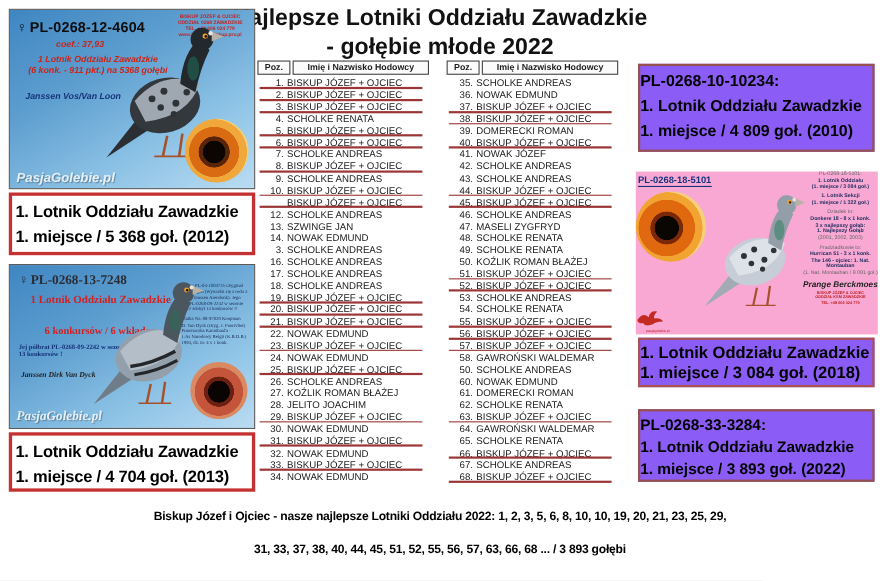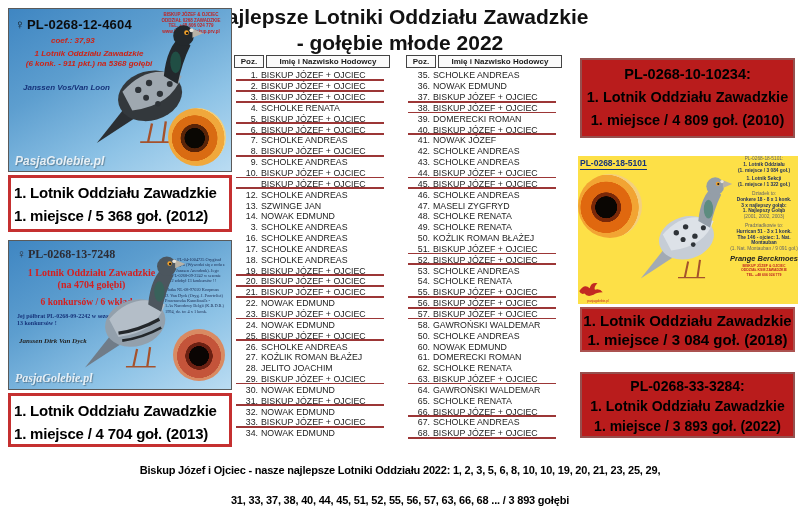--- a/index.html
+++ b/index.html
@@ -57,27 +57,27 @@
       justify-content:center;box-sizing:border-box;}
   .th.posh{width:30px;}
   .th.namh{width:124px;margin-left:2px;}
   .tbody{margin-top:2px;}
   .trow{position:relative;height:10.85px;display:flex;align-items:center;}
   .trow .pos{width:24px;text-align:right;padding-right:3px;flex:none;}
   .trow .name{white-space:nowrap;}
   .trow.hl::after{content:"";position:absolute;left:2px;right:8px;bottom:0;height:1.8px;background:#9c3636;}
 
   
-  .rbox{left:580px;width:215px;background:#b91c1c;border:2px solid #96504e;box-sizing:border-box;
-        text-align:center;font-weight:bold;color:#000;}
+  .rbox{left:580px;width:215px;background:#8b5cf6;border:2px solid #96504e;box-sizing:border-box;
+        font-weight:bold;color:#000;}
   .boxA{top:58px;height:80px;font-size:14.5px;line-height:23px;padding-top:3px;}
   .cap3{top:307px;height:45px;font-size:15px;line-height:19px;padding-top:2px;border-color:#ab5250;}
   .boxB{top:372px;height:66px;font-size:14px;line-height:20px;padding-top:2px;}
 
-  .card3{left:578px;top:156px;width:220px;height:148px;background:#fde047;}
+  .card3{left:578px;top:156px;width:220px;height:148px;background:#f9a8d4;}
   .ring3{left:2px;top:2px;font-size:8.5px;font-weight:bold;color:#16337a;
          border-bottom:1px solid #16337a;padding-bottom:1px;}
   .eye3{left:0;top:18px;width:64px;height:64px;
     background:radial-gradient(circle at 44% 52%, #0a0603 0 22%, #7a2808 23% 30%, #e0680f 31% 52%,
                #f2a433 53% 66%, #f4d07c 67% 74%, #ecdcb6 75% 100%);}
   .pigeon3{left:56px;top:0;width:110px;height:140px;}
   .ped3{right:0;top:0;width:68px;text-align:center;color:#555;font-size:4.8px;line-height:5.8px;}
   .ped3 .b{font-weight:bold;color:#1c2c5c;}
   .ped3 .n{color:#666;}
   .ped3 .g{margin-top:3px;}
@@ -144,21 +144,20 @@
     <div>1. Lotnik Oddziału Zawadzkie</div>
     <div>1. miejsce / 5 368 goł. (2012)</div>
   </div>
 
   <div class="abs card card2">
     <div class="abs ring2">
       <span class="sex">♀</span><span>PL-0268-13-7248</span>
     </div>
     <div class="abs ach2">
       <div>1 Lotnik Oddziału Zawadzkie</div>
-      <div>(na 4704 gołębi)</div>
     </div>
     <div class="abs konk">6 konkursów / 6 wkładan</div>
     <div class="abs note">Jej półbrat PL-0268-09-2242 w sezonie 2012 zdobył 13 konkursów !</div>
     <div class="abs strain2">Janssen Dirk Van Dyck</div>
     <div class="abs ped2">
         <div>Ojciec PL-04-1004725 Oryginał</div>
         <div>Verbruggen (Wywodzi się z rodu z</div>
         <div>100% Janssen Arendonk). Jego</div>
         <div>syn PL-0268-09-2242 w sezonie</div>
         <div>2012 zdobył 13 konkursów !!</div>

